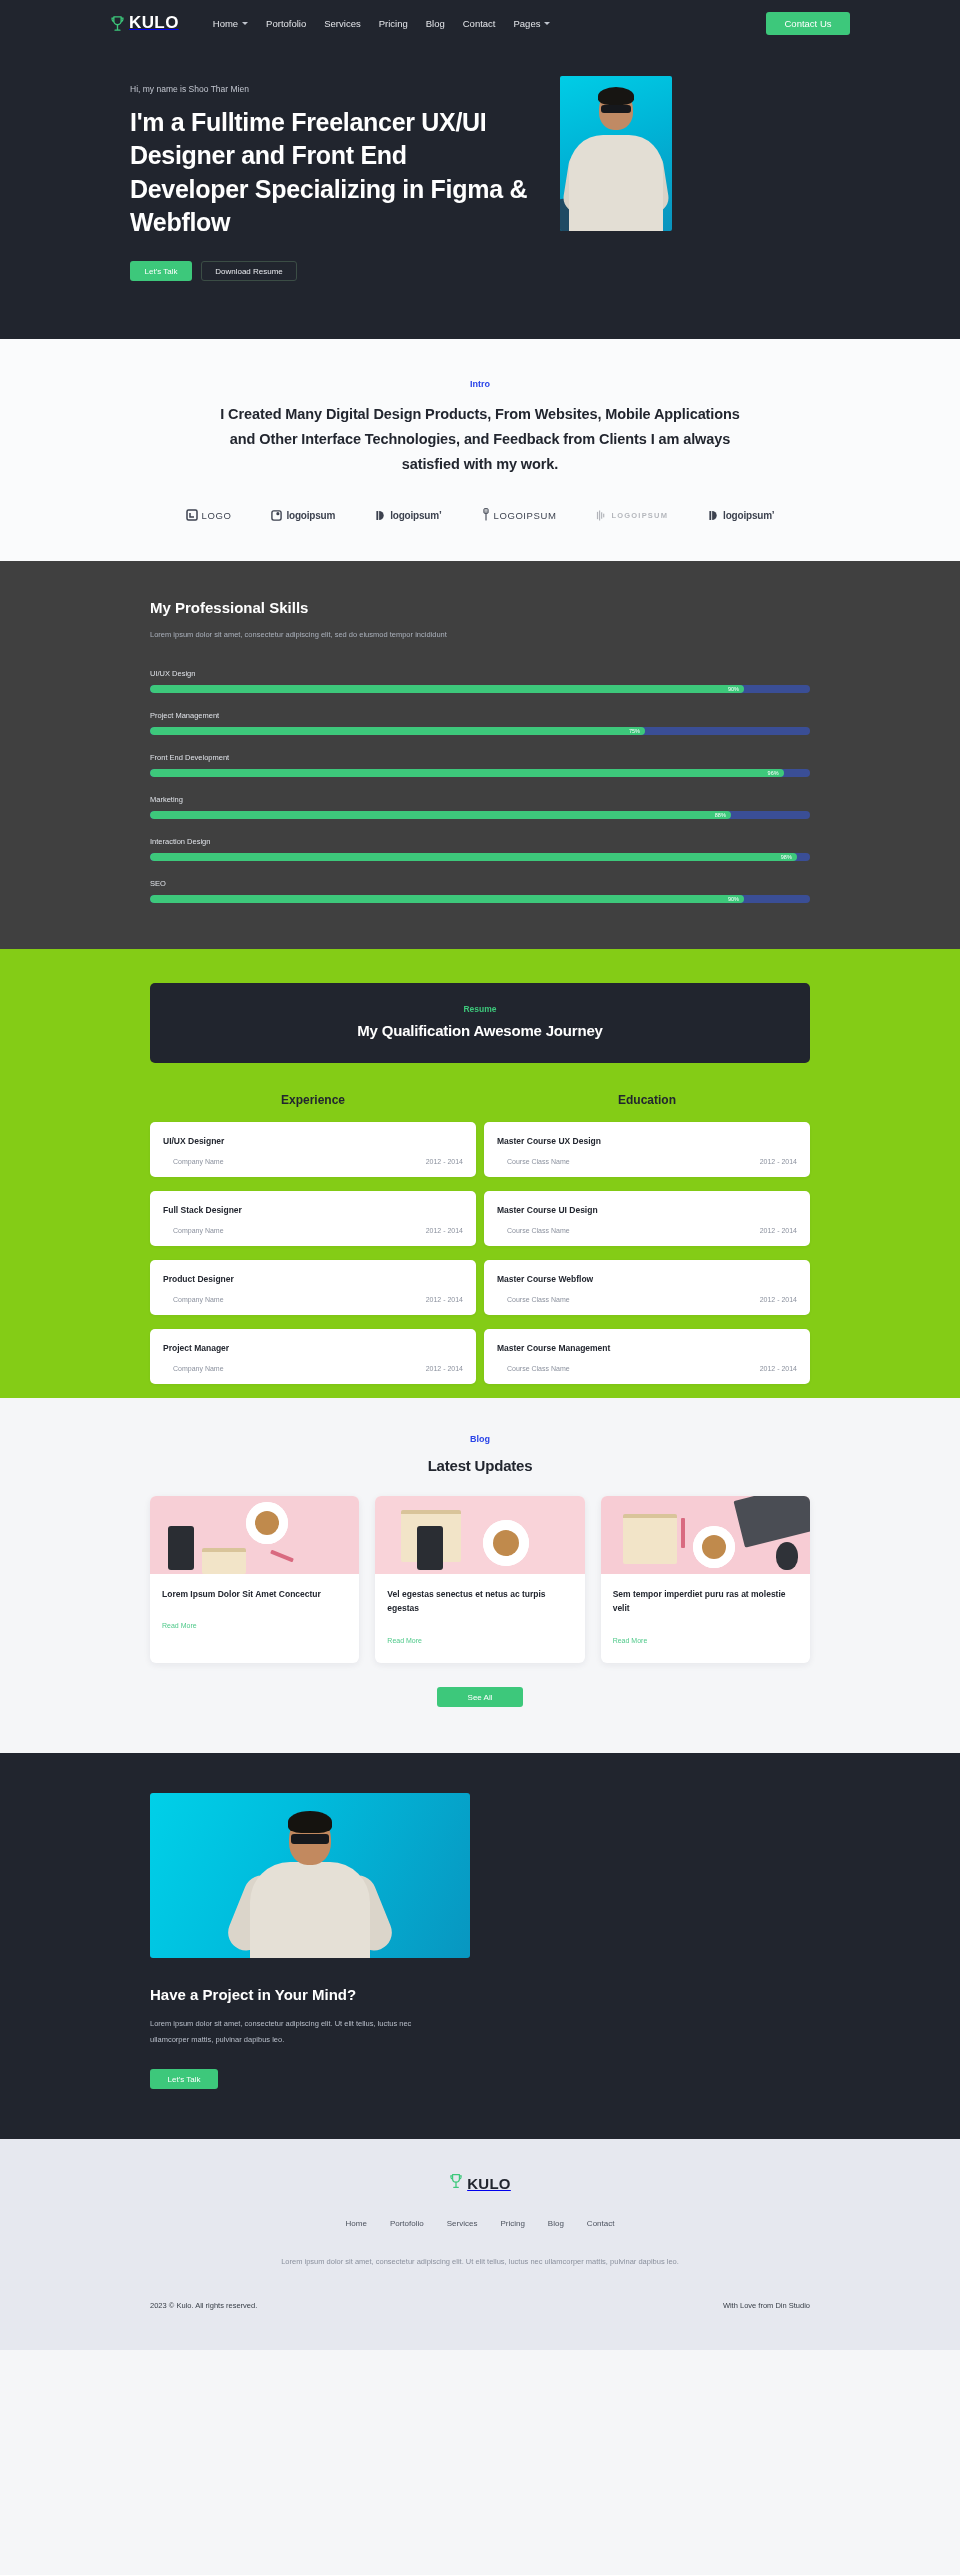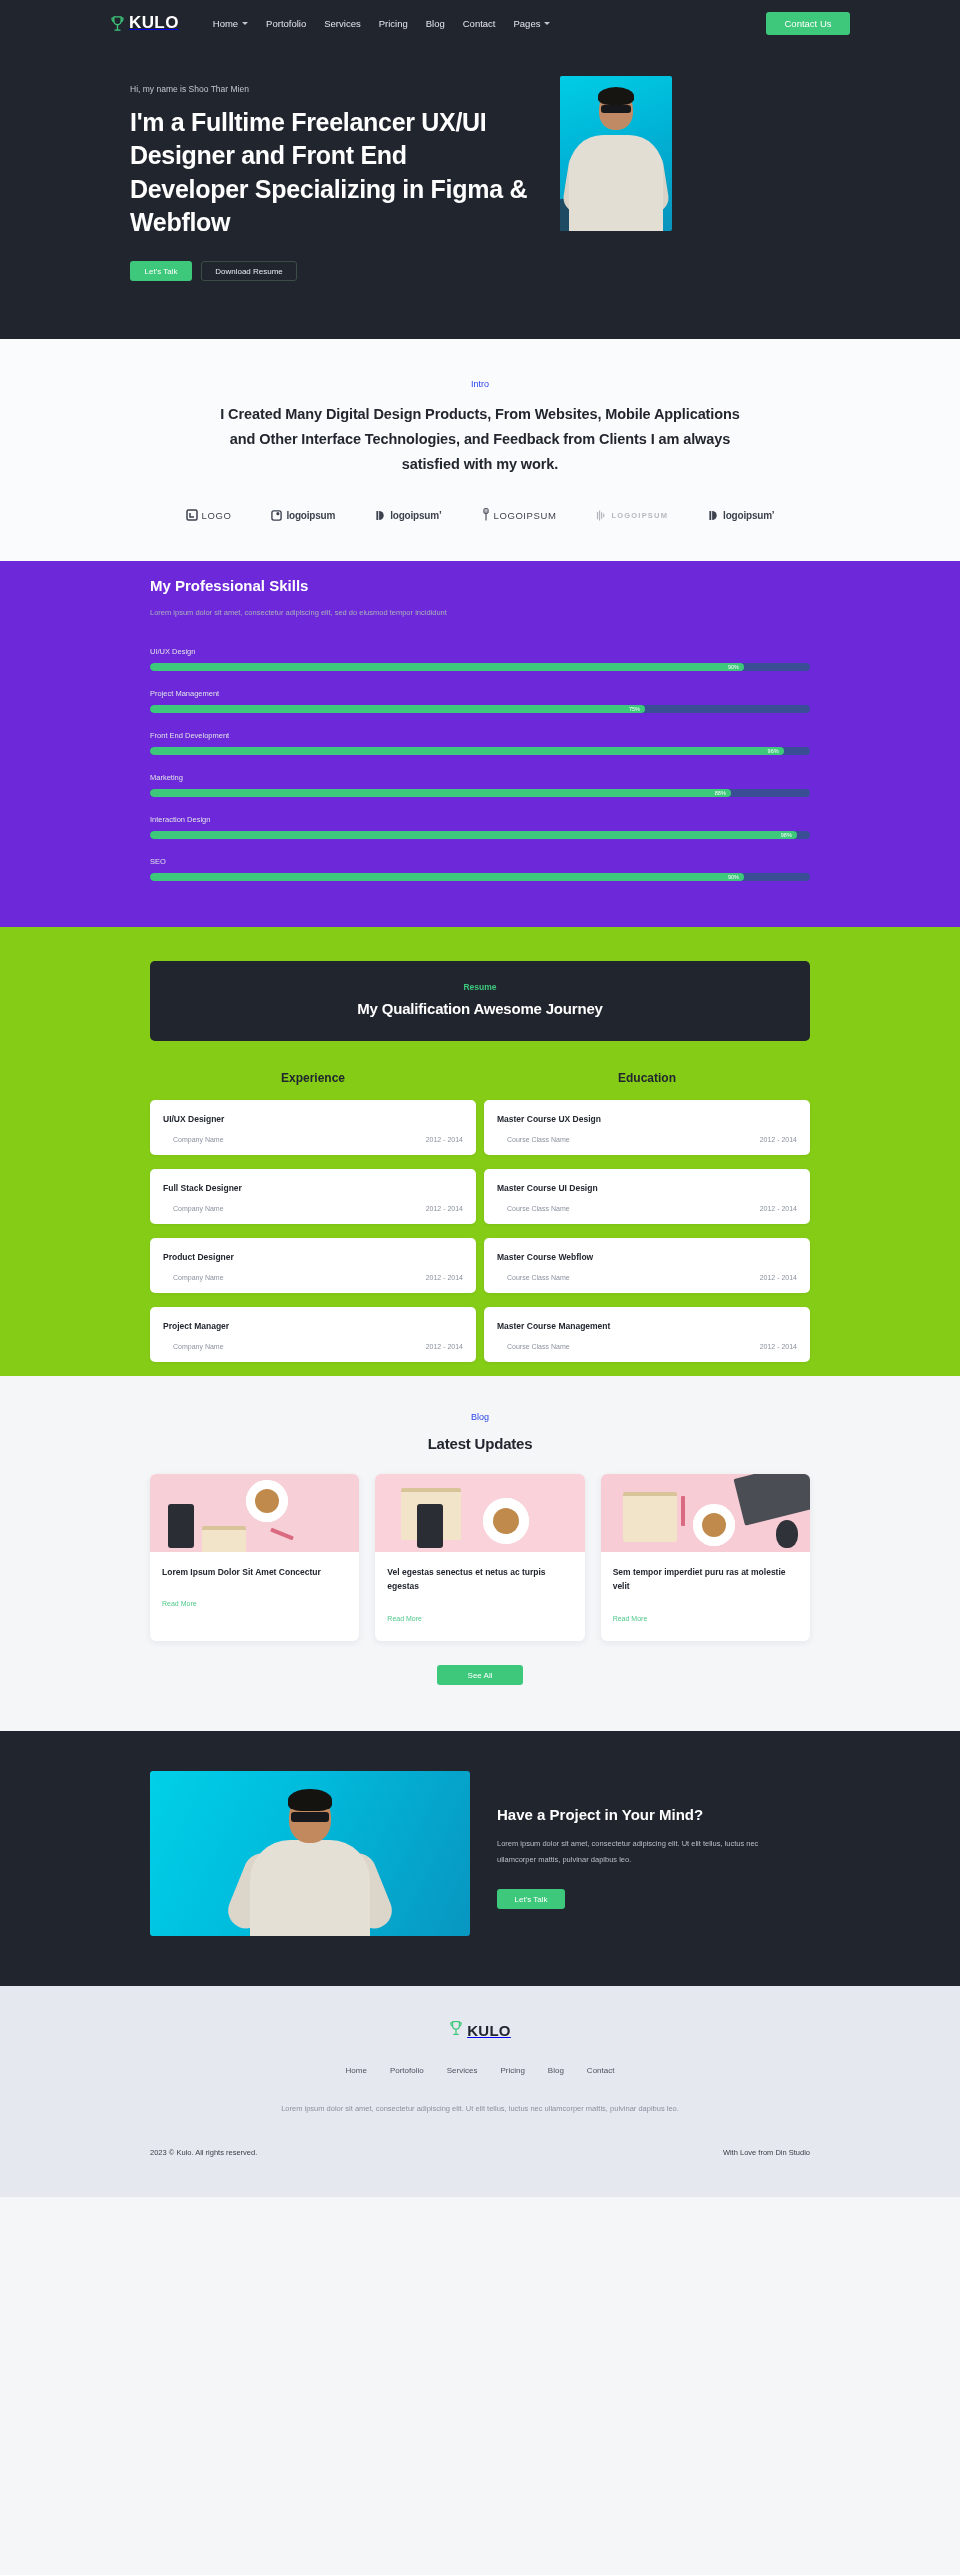--- a/index.html
+++ b/index.html
@@ -179,21 +179,21 @@
 
   
   .intro {
     background: #fafbfc;
     padding: 40px 0 36px 0;
     text-align: center;
   }
   .eyebrow-blue {
     color: #2a44e8;
     font-size: 9px;
-    font-weight: normal;
+    font-weight: bold;
     margin-bottom: 13px;
   }
   .intro-headline {
     font-size: 14.5px;
     font-weight: bold;
     line-height: 1.72;
     color: #22262f;
     width: 540px;
     margin: 0 auto 30px auto;
     letter-spacing: -0.1px;
@@ -210,21 +210,21 @@
     gap: 4px;
     color: #2c3240;
     opacity: 0.92;
   }
   .logo-item.faded { opacity: 0.34; }
   .logo-text { font-size: 10px; font-weight: bold; letter-spacing: -0.2px; }
   .logo-text.wide { letter-spacing: 0.6px; font-weight: normal; font-size: 9.5px; }
   .logo-text.spread { letter-spacing: 1.2px; font-size: 7.5px; }
 
   
-  .skills { background: #6d28d9; padding: 16px 0 46px 0; }
+  .skills { background: #404040; padding: 38px 0 46px 0; }
   .skills-title {
     color: #ffffff;
     font-size: 15px;
     font-weight: bold;
     margin-bottom: 11px;
   }
   .skills-sub {
     color: #aab0bb;
     font-size: 7.5px;
     line-height: 2.1;
@@ -404,22 +404,23 @@
   
   .cta {
     background: #21252e;
     padding: 40px 0 50px 0;
     display: flex;
     justify-content: center;
   }
   .cta-inner {
     width: 660px;
     display: flex;
-    gap: 27px;
-    align-items: center;
+    gap: 20px;
+    align-items: flex-start;
+    flex-direction: column;
   }
   .cta-photo {
     width: 320px;
     height: 165px;
     border-radius: 3px;
     position: relative;
     overflow: hidden;
     flex-shrink: 0;
     background: linear-gradient(115deg, #00d0e8 0%, #00bcdd 40%, #0896c0 100%);
   }

